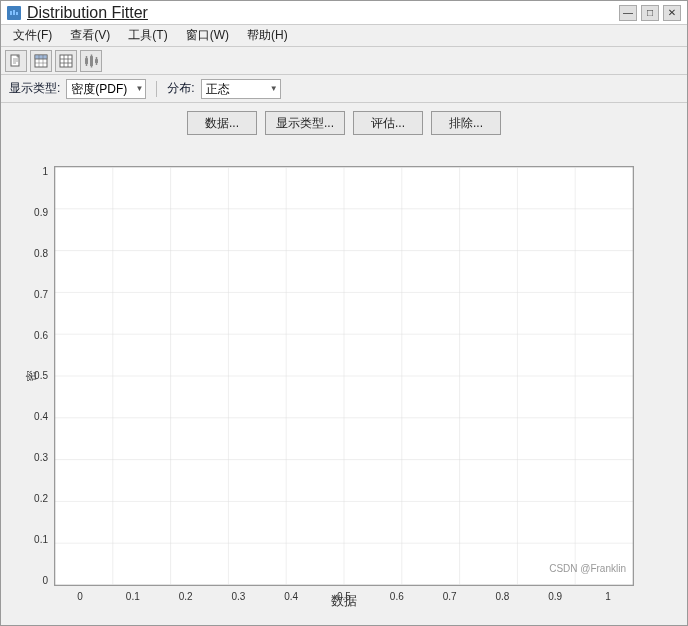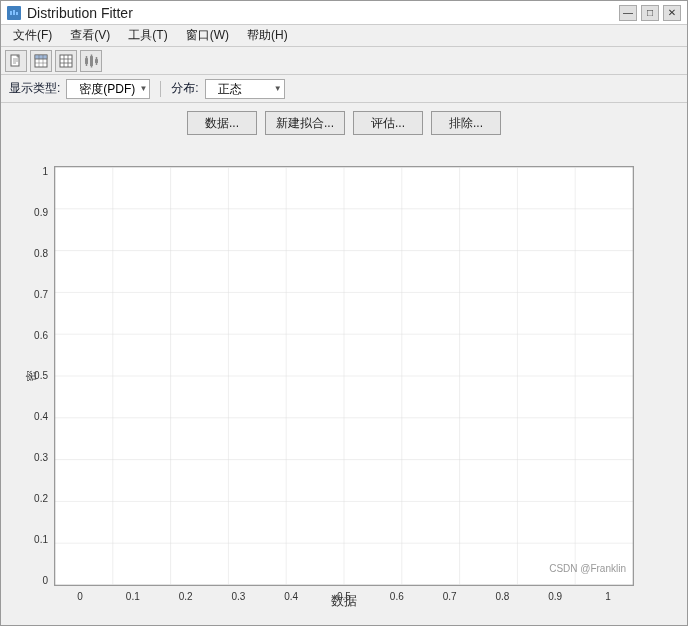--- a/index.html
+++ b/index.html
@@ -39,22 +39,23 @@
       height: 14px;
       background: #4080c0;
       display: flex;
       align-items: center;
       justify-content: center;
       font-size: 9px;
       color: white;
       border-radius: 1px;
     }
     .title-text {
-      font-size: 14px;
+      font-size: 16px;
       color: #222;
+      text-decoration: underline;
     }
     .title-controls {
       display: flex;
       gap: 4px;
     }
     .title-btn {
       width: 18px;
       height: 16px;
       background: #e0e0e0;
       border: 1px solid #aaa;
@@ -119,21 +120,21 @@
     .display-label {
       font-size: 12px;
       color: #0f172a;
       white-space: nowrap;
     }
     .display-select {
       height: 20px;
       font-size: 12px;
       border: 1px solid #aaa;
       background: white;
-      padding: 0 14px 0 12px;
+      padding: 0 14px 0 4px;
       appearance: none;
       -webkit-appearance: none;
       position: relative;
       cursor: pointer;
       min-width: 80px;
     }
     .select-wrapper {
       position: relative;
       display: inline-flex;
       align-items: center;
@@ -355,21 +356,21 @@
         <option>正态</option>
         <option>均匀</option>
         <option>泊松</option>
         <option>指数</option>
       </select>
     </div>
   </div>
 
   <div class="button-bar">
     <button class="action-btn">数据...</button>
-    <button class="action-btn">新建拟合...</button>
+    <button class="action-btn">显示类型...</button>
     <button class="action-btn">评估...</button>
     <button class="action-btn">排除...</button>
   </div>
 
   <div class="plot-container">
     <div style="position:relative; width:580px; height:420px;">
 
       <div class="y-axis-label">密</div>
 
       <div class="y-ticks">

